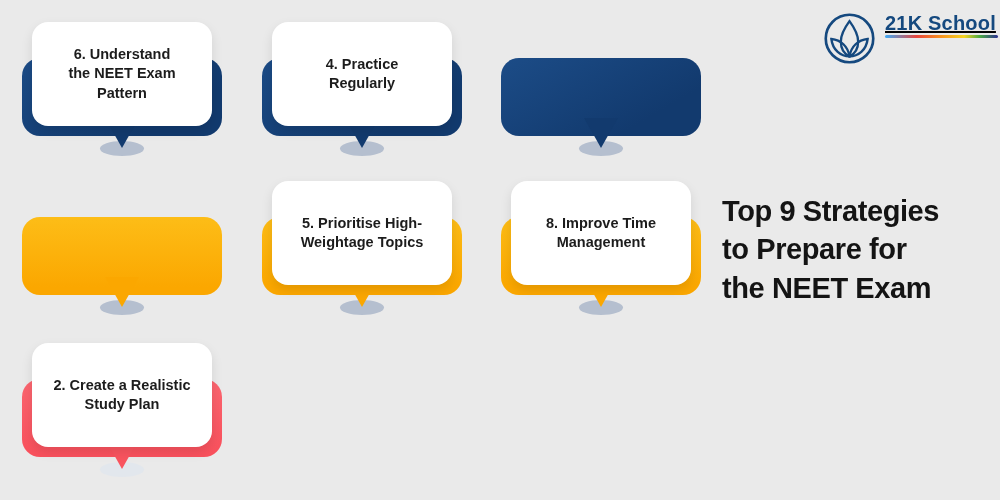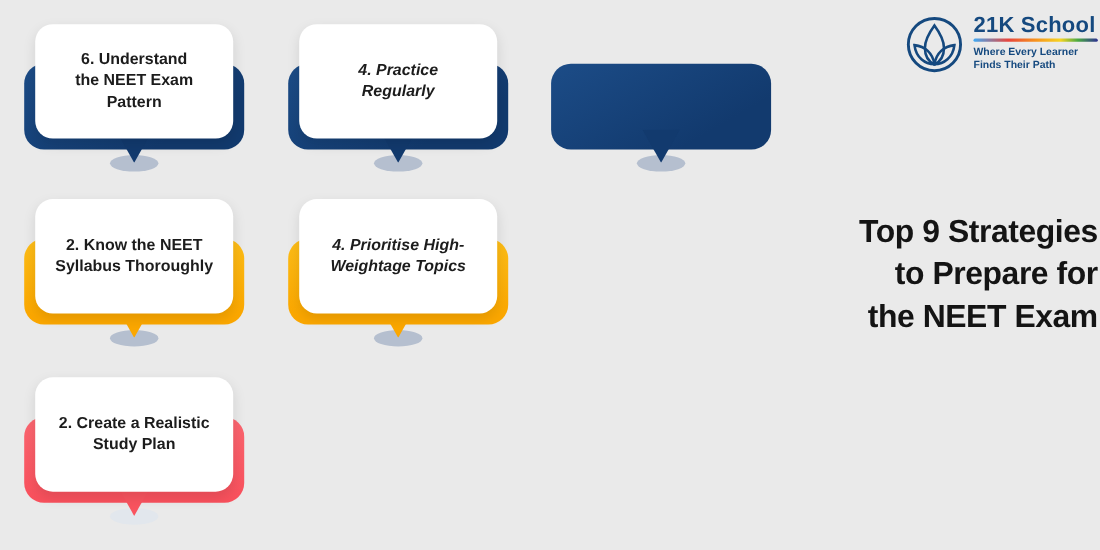--- a/index.html
+++ b/index.html
@@ -38,33 +38,33 @@
     white-space:pre-line;
   }
   .navy  .back{background:linear-gradient(150deg,#1C4C87 0%,#123A6E 75%);}
   .navy  .pointer{background:#123A6E;}
   .amber .back{background:linear-gradient(180deg,#FDBD17 0%,#FBA700 90%);}
   .amber .pointer{background:#FBA700;}
   .coral .back{background:linear-gradient(180deg,#FB6670 0%,#F9515D 95%);}
   .coral .pointer{background:#F9545F;}
 
   
-  .c1{left:22px;} .c2{left:262px;font-style:italic;} .c3{left:501px;}
+  .c1{left:22px;} .c2{left:262px;} .c3{left:501px;}
   .r1{top:22px;}  .r2{top:181px;}  .r3{top:343px;}
 
   
   .headline{
     position:absolute;left:722px;top:192px;width:276px;
-    text-align:right;font-size:29px;font-weight:bold;
+    text-align:left;font-size:29px;font-weight:bold;
     line-height:1.32;letter-spacing:-0.4px;color:#141414;
     white-space:pre-line;
   }
 
   
-  .logo{position:absolute;left:823px;top:12px;display:flex;align-items:flex-end;gap:9px;}
+  .logo{position:absolute;left:823px;top:12px;display:flex;align-items:flex-start;gap:9px;text-decoration:underline;}
   .logo-icon{width:53px;height:53px;flex:0 0 auto;}
   .logo-text{display:flex;flex-direction:column;}
   .logo-name{font-size:20px;font-weight:bold;color:#15497F;letter-spacing:0.2px;line-height:1.1;}
   .logo-divider{
     height:3px;width:113px;border-radius:2px;margin:1px 0 4px 0;
     background:linear-gradient(90deg,#3FA9F5 0%,#E8453C 28%,#F7931E 50%,#F5D422 70%,#49A942 84%,#2E3192 100%);
   }
   .logo-tagline{font-size:9.5px;font-weight:bold;color:#15497F;line-height:1.3;white-space:pre-line;}
 </style>
 </head>
@@ -94,32 +94,37 @@
   <div class="bubble navy c3 r1">
     <div class="shadow-ellipse"></div>
     <div class="back"></div>
     <div class="pointer"></div>
   </div>
 
   <div class="bubble amber c1 r2">
     <div class="shadow-ellipse"></div>
     <div class="back"></div>
     <div class="pointer"></div>
-    <div class="card">
-      <div class="card-label">2. Know the NEET
-Syllabus Thoroughly</div>
-    </div>
   </div>
   <div class="bubble amber c2 r2">
     <div class="shadow-ellipse"></div>
     <div class="back"></div>
     <div class="pointer"></div>
     <div class="card">
-      <div class="card-label">4. Prioritise High-
+      <div class="card-label">5. Prioritise High-
 Weightage Topics</div>
+    </div>
+  </div>
+  <div class="bubble amber c3 r2">
+    <div class="shadow-ellipse"></div>
+    <div class="back"></div>
+    <div class="pointer"></div>
+    <div class="card">
+      <div class="card-label">8. Improve Time
+Management</div>
     </div>
   </div>
 
   <div class="bubble coral light-shadow c1 r3">
     <div class="shadow-ellipse"></div>
     <div class="back"></div>
     <div class="pointer"></div>
     <div class="card">
       <div class="card-label">2. Create a Realistic
 Study Plan</div>
@@ -135,18 +140,16 @@
       <svg viewBox="0 0 52 52" width="53" height="53" fill="none">
         <circle cx="26" cy="26" r="23.3" stroke="#15497F" stroke-width="2.6"></circle>
         <path d="M26 9 C20.5 16.5 17.5 23 17.5 29 C17.5 36.5 21.5 41.5 26 43.6 C30.5 41.5 34.5 36.5 34.5 29 C34.5 23 31.5 16.5 26 9 Z" stroke="#15497F" stroke-width="2.3"></path>
         <path d="M26 43.6 C17.5 43.6 9.5 37.5 8.2 26.5 C17.5 27.5 24.5 33.5 26 43.6 Z" stroke="#15497F" stroke-width="2.3"></path>
         <path d="M26 43.6 C34.5 43.6 42.5 37.5 43.8 26.5 C34.5 27.5 27.5 33.5 26 43.6 Z" stroke="#15497F" stroke-width="2.3"></path>
       </svg>
     </span>
     <span class="logo-text">
       <span class="logo-name">21K School</span>
       <span class="logo-divider"></span>
-      <span class="logo-tagline">Where Every Learner
-Finds Their Path</span>
     </span>
   </div>
 
 </div>
 
 </body></html>

